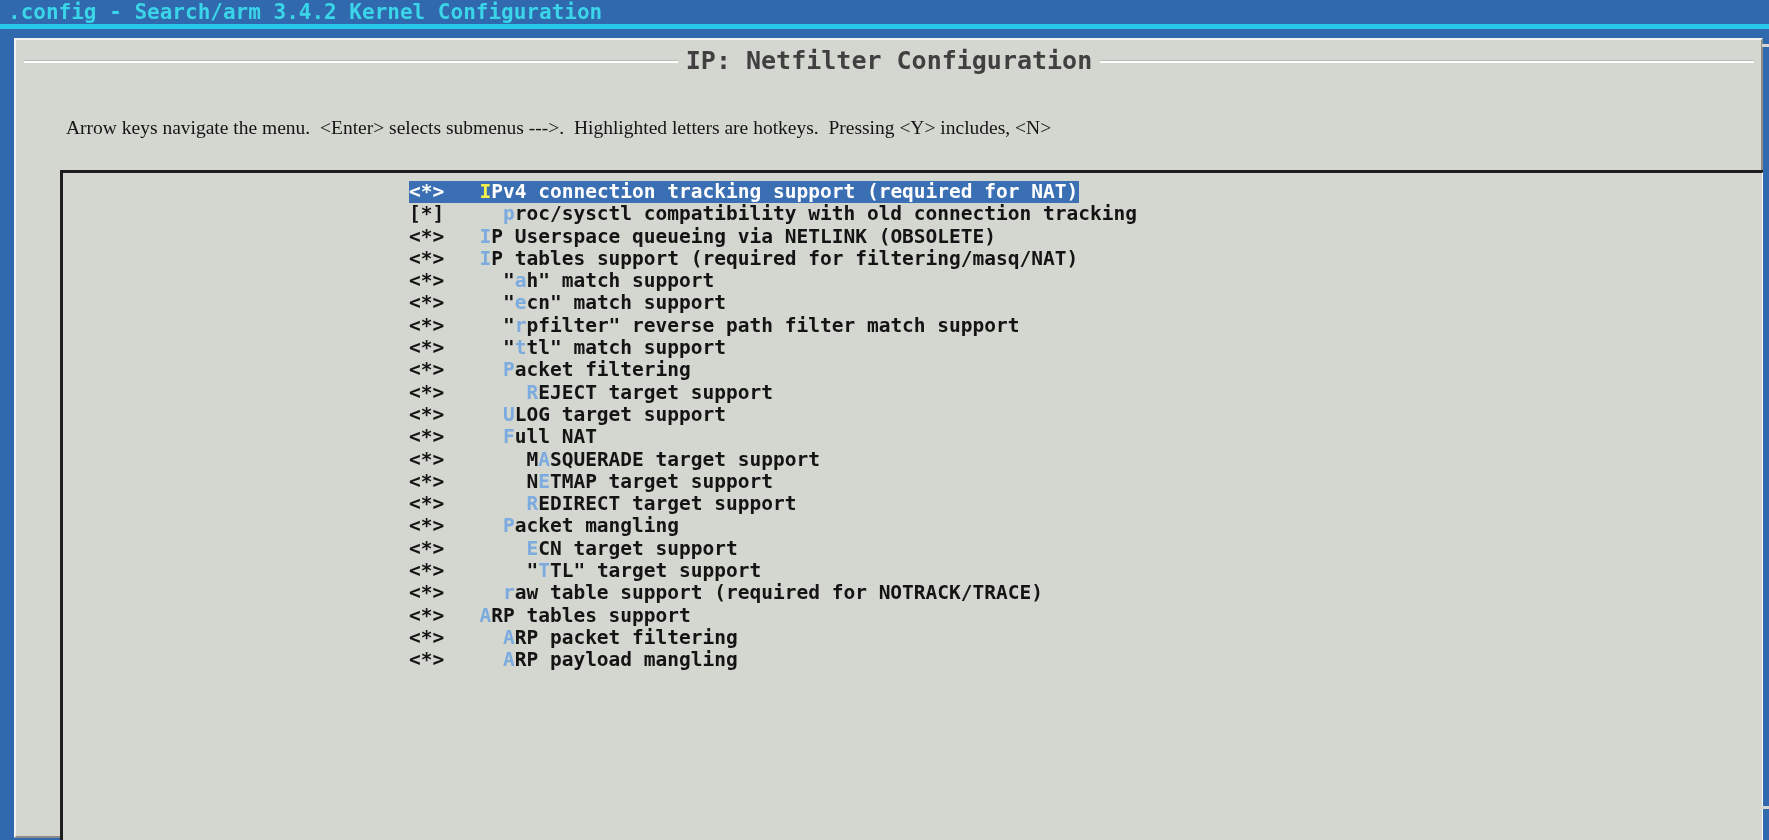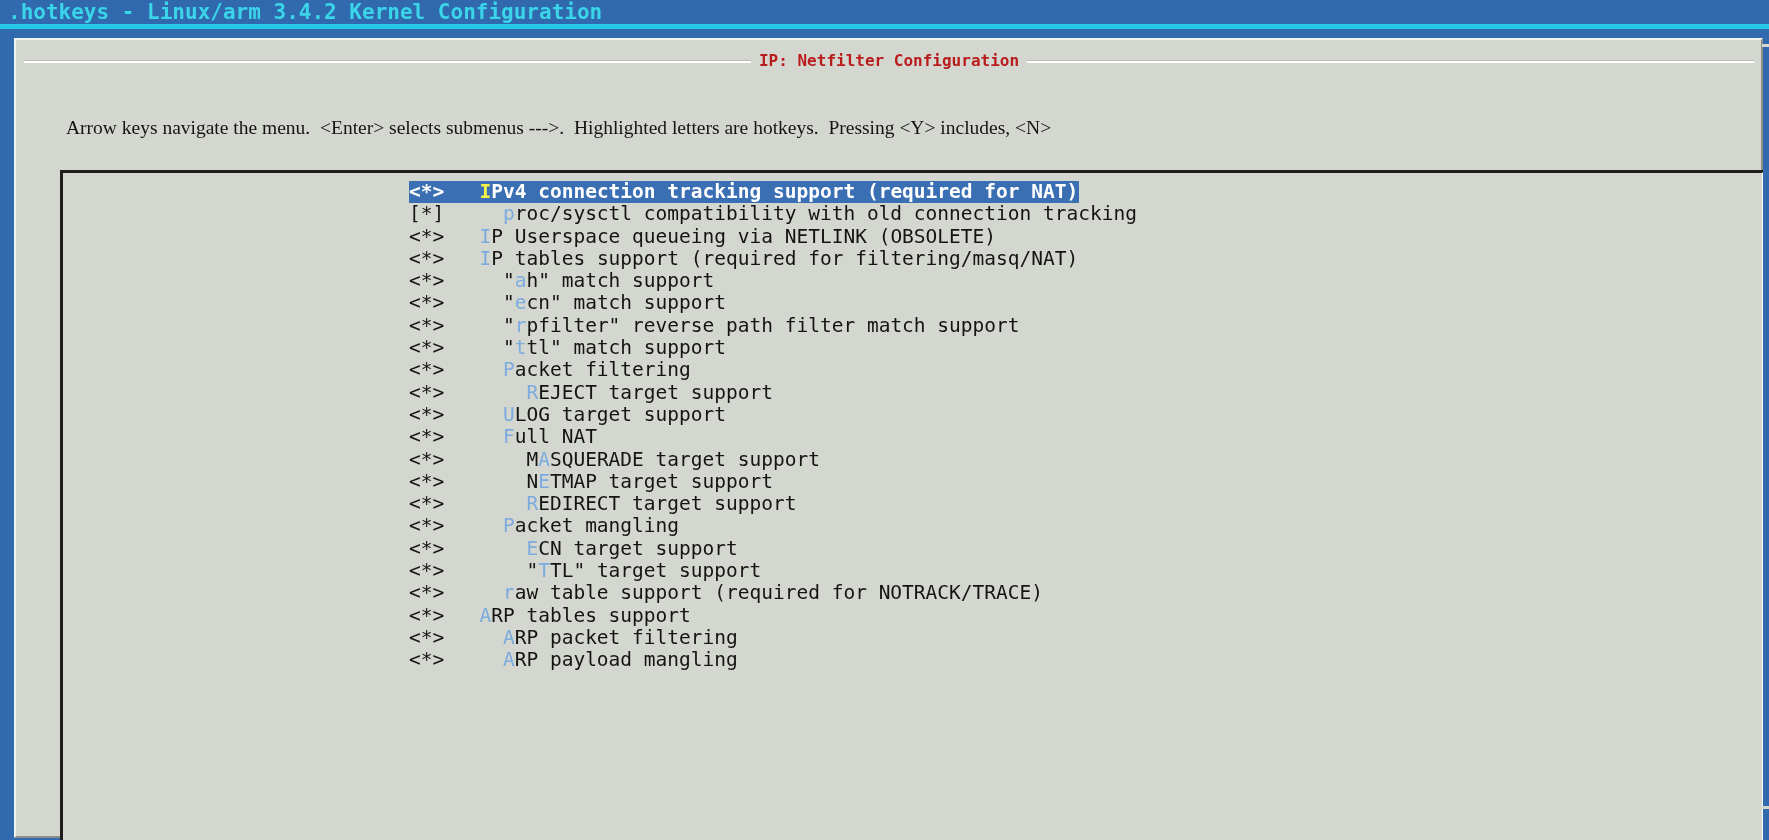--- a/index.html
+++ b/index.html
@@ -93,23 +93,23 @@
   .dlg-rule {
     flex: 1 1 auto;
     height: 2px;
     background: #ffffff;
     border-top: 1px solid #b9bcb6;
   }
   .dlg-rule.left  { margin-right: 8px; }
   .dlg-rule.right { margin-left: 8px; }
   .dlg-title-text {
     flex: 0 0 auto;
-    font-size: 16px;
-    font-weight: bold;
-    color: #b91c1c;
+    font-size: 25px;
+    font-weight: bold;
+    color: #404040;
     white-space: pre;
     line-height: 22px;
   }
 
   
   .help {
     position: absolute;
     left: 42px;
     top: 26px;
     width: 1690px;
@@ -140,20 +140,21 @@
     top: 8px;
     white-space: pre;
     font-size: 19.5px;
     line-height: 22.3px;
     color: #141414;
   }
   .row {
     white-space: pre;
     height: 22.3px;
     display: block;
+    font-weight: bold;
   }
   .row .flag   { color: #141414; }
   .row .hot    { color: #7babdf; }
   .row .txt    { color: #141414; }
 
   .row.sel {
     background: #3b6fb3;
     color: #ffffff;
     font-weight: bold;
     display: inline-block;
@@ -188,21 +189,21 @@
     height: 3px;
     background: #d4d7d0;
   }
 </style>
 </head>
 <body>
 
 <div class="screen">
 
   <div class="titlebar">
-    <div class="titlebar-text">.hotkeys - Linux/arm 3.4.2 Kernel Configuration</div>
+    <div class="titlebar-text">.config - Search/arm 3.4.2 Kernel Configuration</div>
   </div>
   <div class="titlebar-rule"></div>
   <div class="titlebar-rule2"></div>
 
   <div class="dialog">
     <div class="dialog-inner">
 
       <div class="dlg-title-row">
         <div class="dlg-rule left"></div>
         <div class="dlg-title-text">IP: Netfilter Configuration</div>

